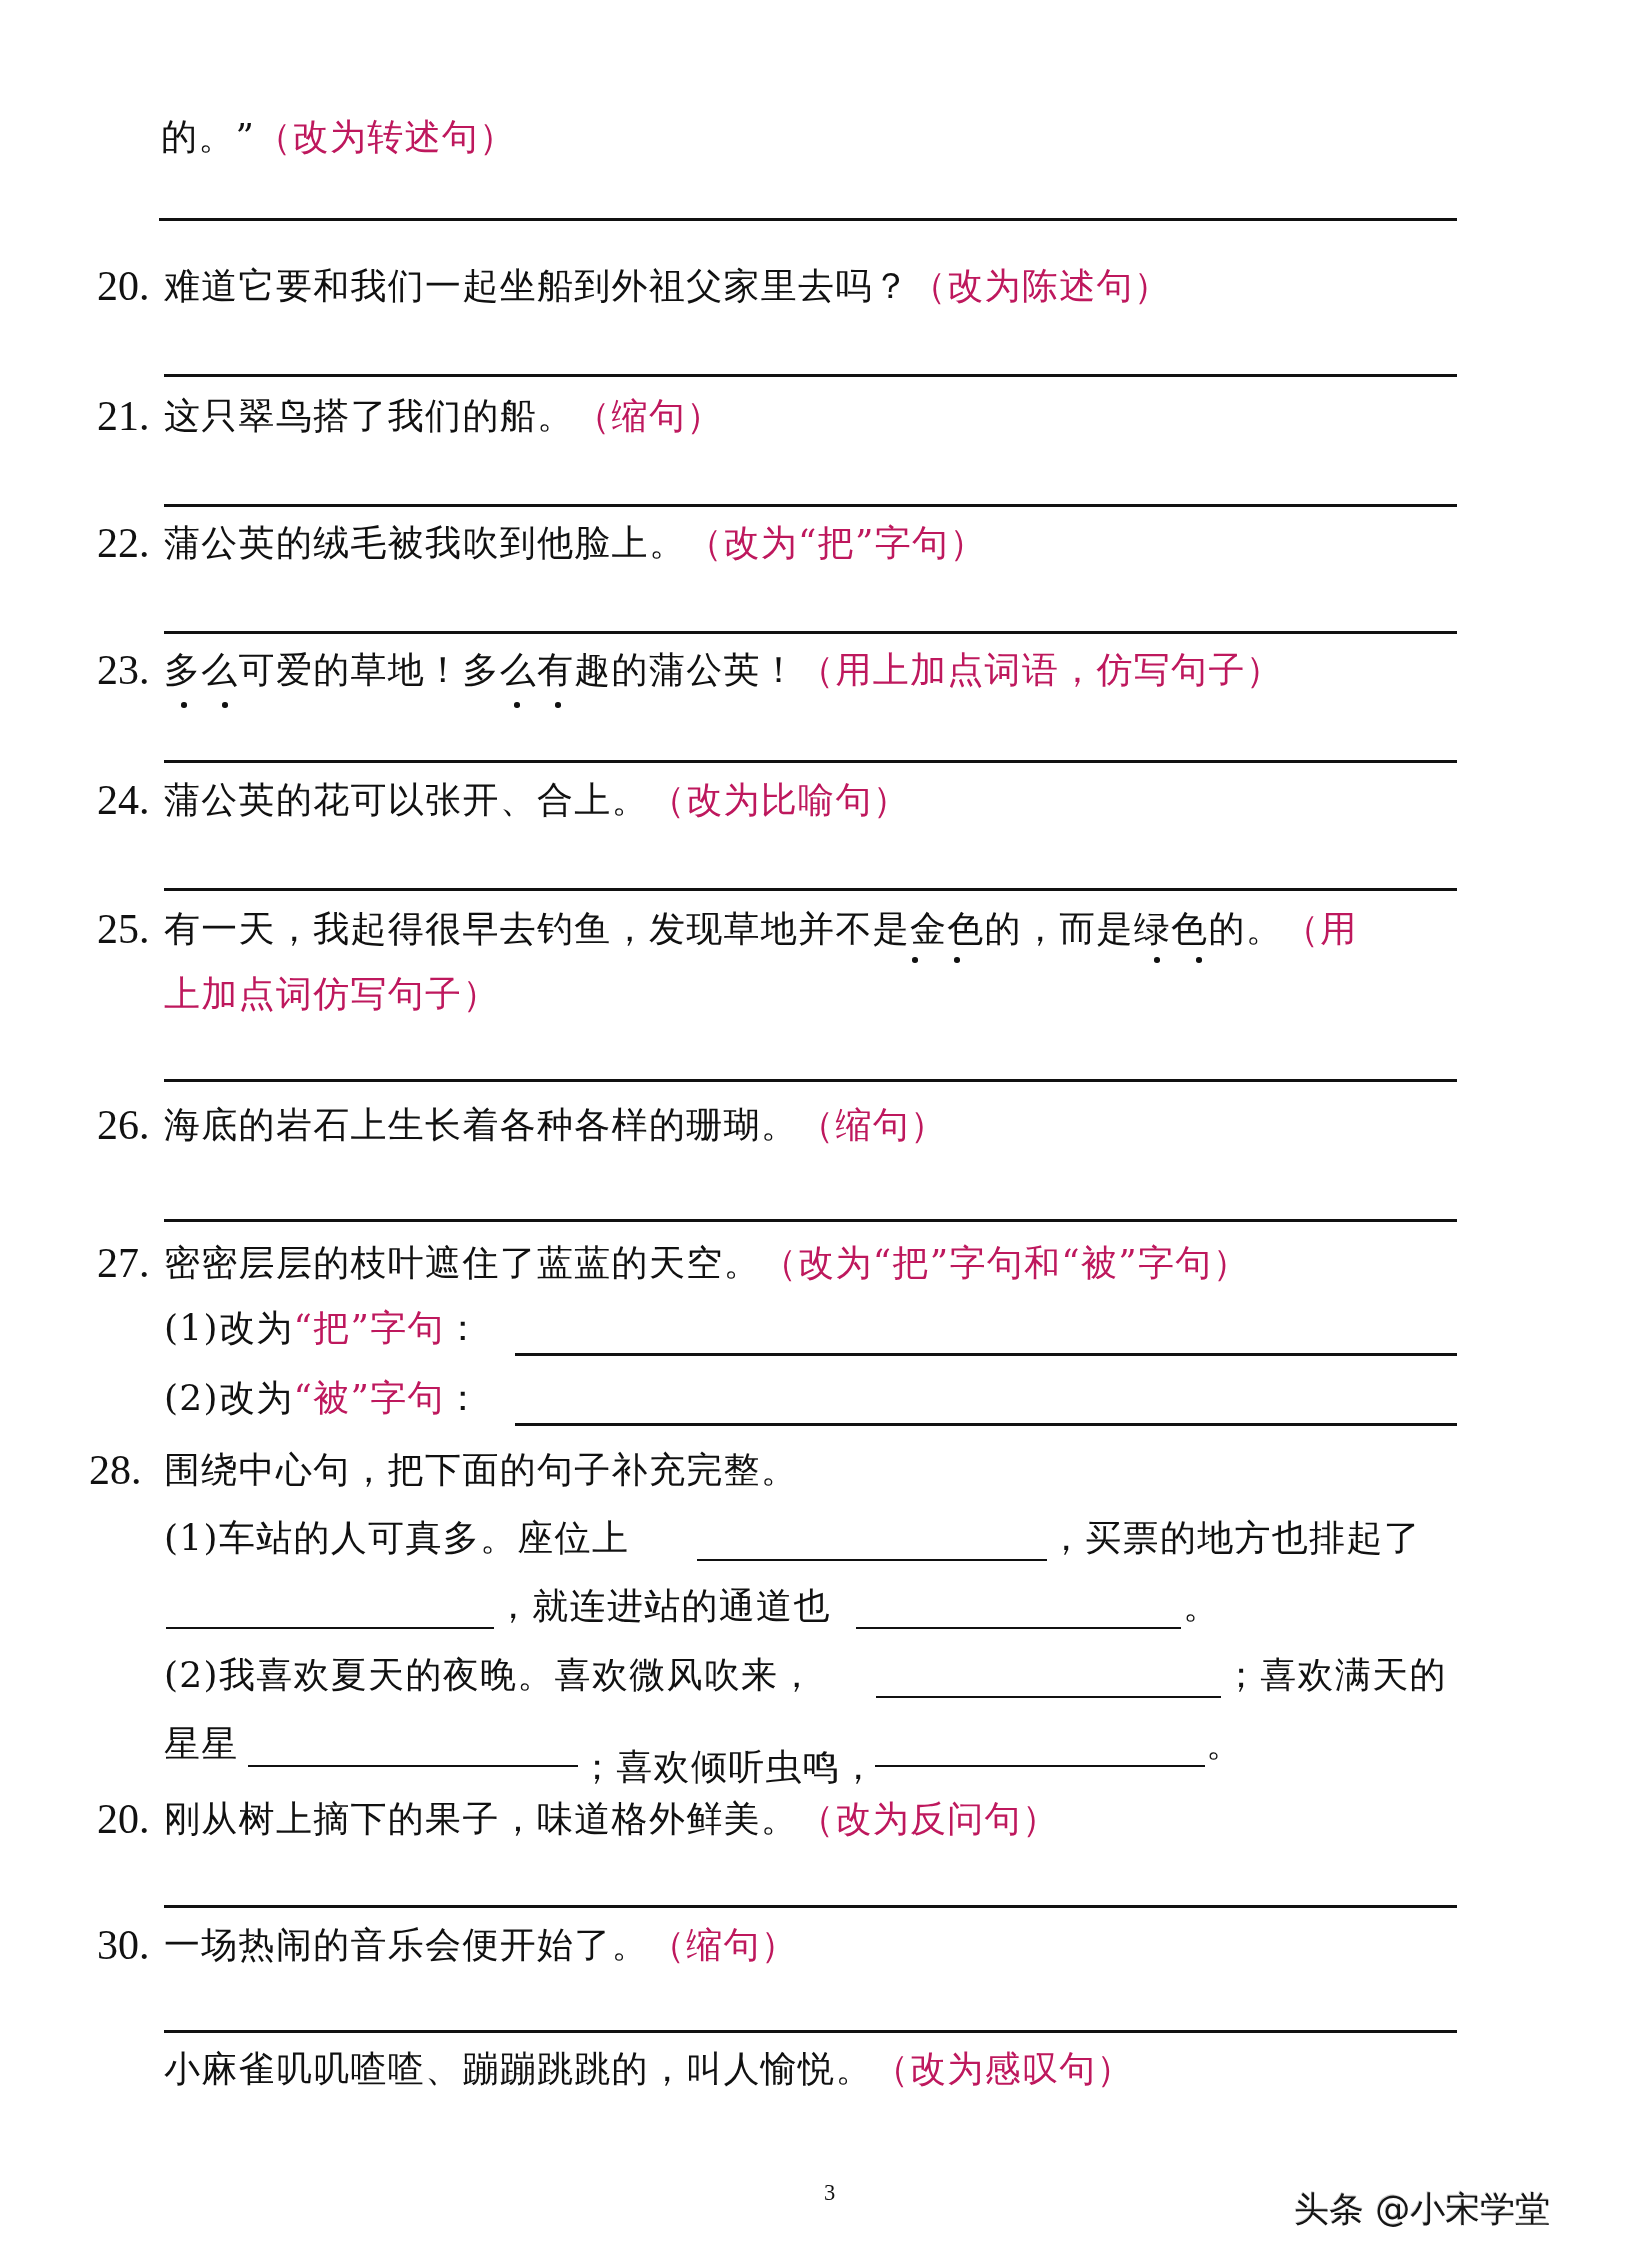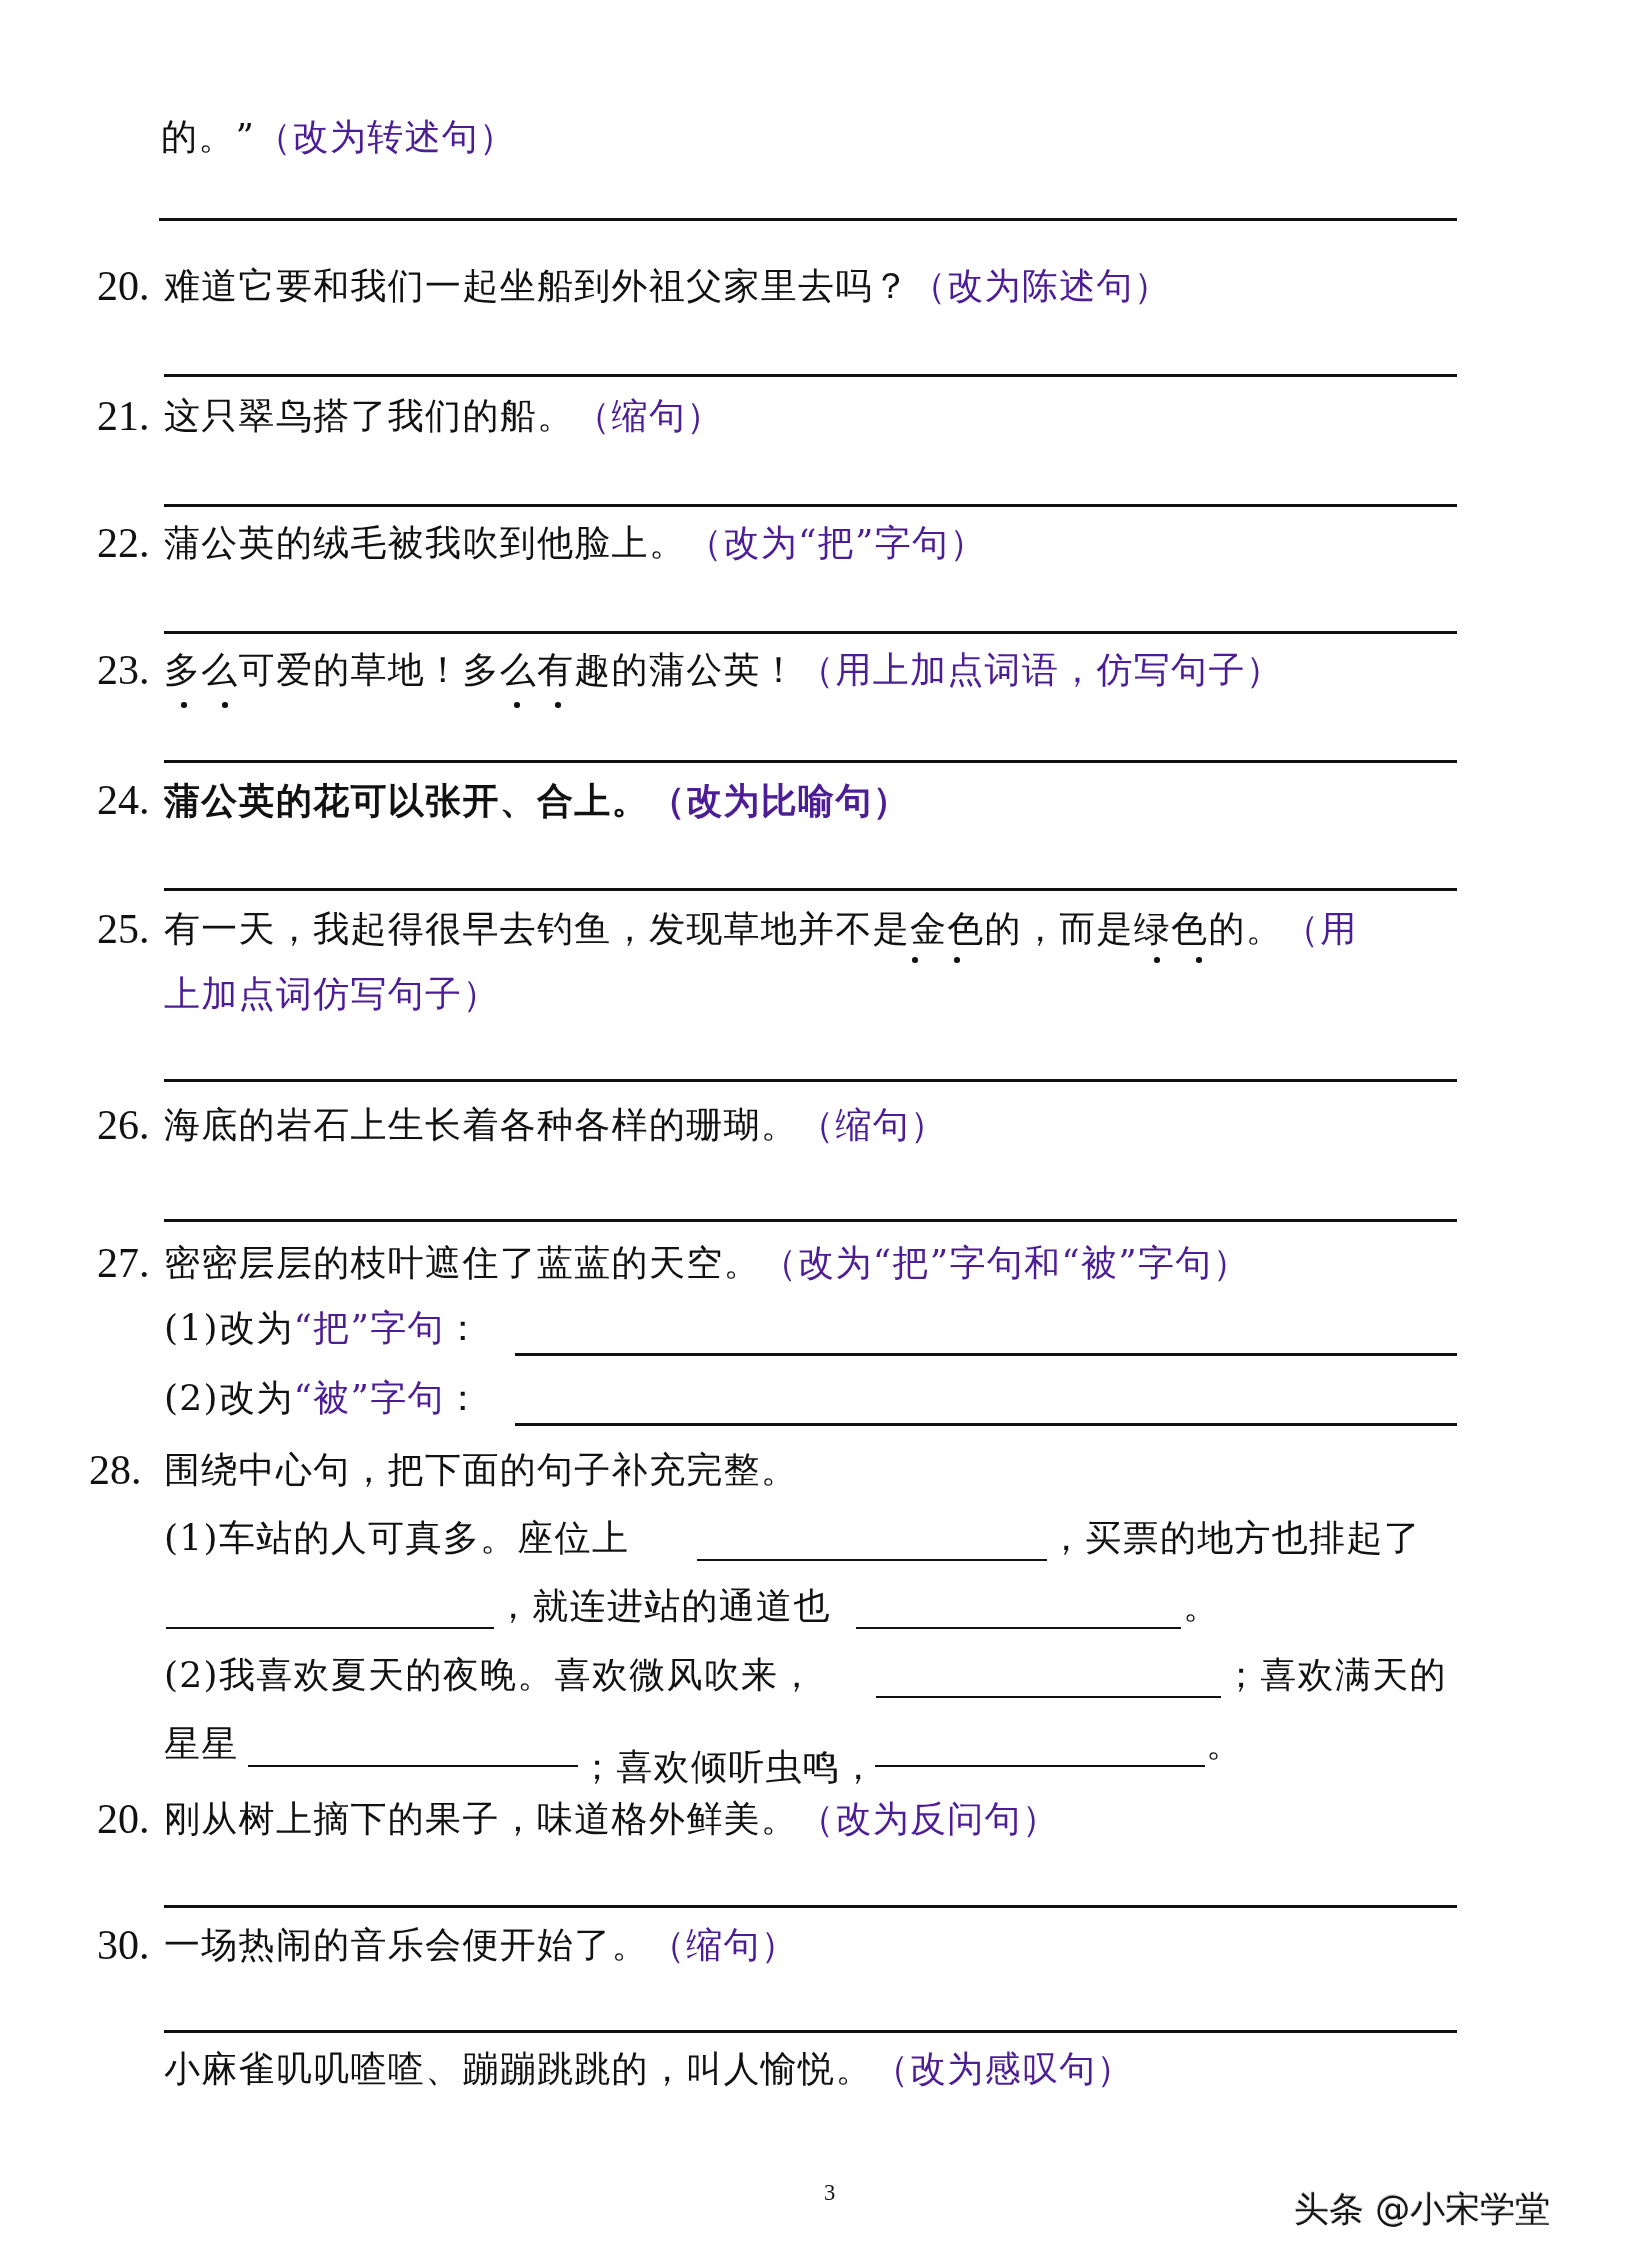--- a/index.html
+++ b/index.html
@@ -1,20 +1,20 @@
 <!DOCTYPE html>
 <html style="font-size:10px"><head>
 <meta charset="utf-8">
 <style>
   html, body { margin: 0; padding: 0; background: #ffffff; }
   body { width: 1632px; height: 2261px; position: relative; overflow: hidden;
          font-family: "DejaVu Serif", "Liberation Serif", serif; color: #111111; }
   .t { position: absolute; font-size: 36px; line-height: 44px; white-space: nowrap; letter-spacing: 1.3px; }
   .num { position: absolute; font-size: 42px; line-height: 44px; white-space: nowrap; font-family: "Liberation Serif", "DejaVu Serif", serif; }
-  .red { color: #4c1d95; }
+  .red { color: #be185d; }
   .rule { position: absolute; height: 2.5px; background: #111111; }
   .dot { position: absolute; width: 5.6px; height: 5.6px; background: #111111; border-radius: 50%; }
   .pageno { position: absolute; font-size: 22.5px; line-height: 25px; font-family: "Liberation Serif", serif; }
   .wm { position: absolute; font-size: 35px; line-height: 44px; font-family: "DejaVu Sans", "Liberation Sans", sans-serif;
         color: #151515; text-shadow: 1.3px 1.3px 0 #ffffff, -0.6px -0.6px 0 #cfcfcf; white-space: nowrap; }
 </style>
 </head>
 <body>
 
 <div class="t" style="left:161px; top:115px;">
@@ -44,21 +44,21 @@
 <div class="t" style="left:164px; top:648px;">
   <span>多么可爱的草地！多么有趣的蒲公英！</span><span class="red">（用上加点词语，仿写句子）</span>
 </div>
 <div class="dot" style="left:181px; top:702px;"></div>
 <div class="dot" style="left:222px; top:702px;"></div>
 <div class="dot" style="left:514px; top:702px;"></div>
 <div class="dot" style="left:555px; top:702px;"></div>
 <div class="rule" style="left:164px; top:760px; width:1293px;"></div>
 
 <div class="num" style="left:97px; top:778px;">24.</div>
-<div class="t" style="left:164px; top:778px;font-weight:bold;">
+<div class="t" style="left:164px; top:778px;">
   <span>蒲公英的花可以张开、合上。</span><span class="red">（改为比喻句）</span>
 </div>
 <div class="rule" style="left:164px; top:888px; width:1293px;"></div>
 
 <div class="num" style="left:97px; top:907px;">25.</div>
 <div class="t" style="left:164px; top:907px;">
   <span>有一天，我起得很早去钓鱼，发现草地并不是金色的，而是绿色的。</span><span class="red">（用</span>
 </div>
 <div class="t red" style="left:164px; top:972px;">上加点词仿写句子）</div>
 <div class="dot" style="left:912px; top:957px;"></div>

